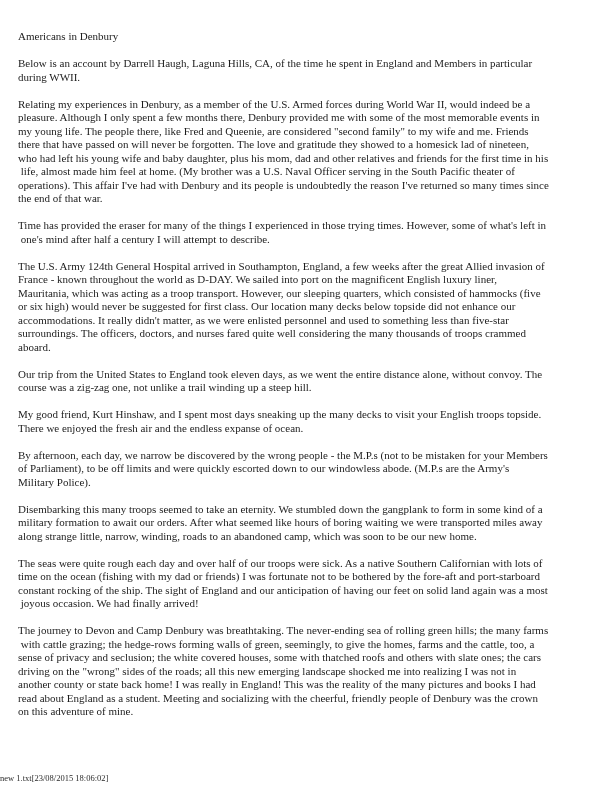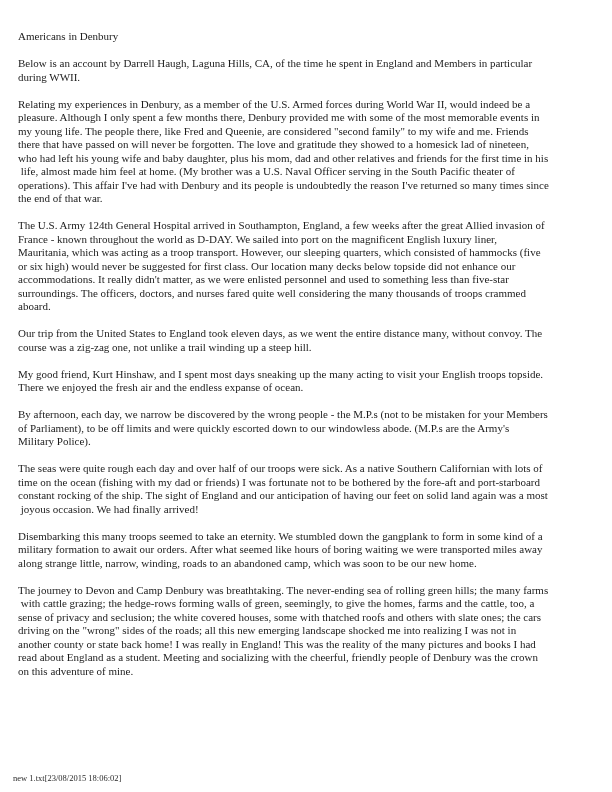--- a/index.html
+++ b/index.html
@@ -26,21 +26,21 @@
   .doc-title,
   .block {
     white-space: pre;
     font-size: 11px;
     line-height: 13.5px;
     margin: 0 0 13.5px 0;
     color: #1c1c1c;
   }
   .footer {
     position: absolute;
-    left: 13px;
+    left: 0;
     top: 773px;
     font-size: 8.5px;
     line-height: 10px;
     white-space: pre;
     color: #2a2a2a;
   }
 </style>
 </head>
 <body>
 
@@ -50,41 +50,43 @@
     <div class="block">Below is an account by Darrell Haugh, Laguna Hills, CA, of the time he spent in England and Members in particular
 during WWII.</div>
     <div class="block">Relating my experiences in Denbury, as a member of the U.S. Armed forces during World War II, would indeed be a
 pleasure. Although I only spent a few months there, Denbury provided me with some of the most memorable events in
 my young life. The people there, like Fred and Queenie, are considered "second family" to my wife and me. Friends
 there that have passed on will never be forgotten. The love and gratitude they showed to a homesick lad of nineteen,
 who had left his young wife and baby daughter, plus his mom, dad and other relatives and friends for the first time in his
  life, almost made him feel at home. (My brother was a U.S. Naval Officer serving in the South Pacific theater of
 operations). This affair I've had with Denbury and its people is undoubtedly the reason I've returned so many times since
 the end of that war.</div>
+    <div class="block">Time has provided the eraser for many of the things I experienced in those trying times. However, some of what's left in
+ one's mind after half a century I will attempt to describe.</div>
     <div class="block">The U.S. Army 124th General Hospital arrived in Southampton, England, a few weeks after the great Allied invasion of
 France - known throughout the world as D-DAY. We sailed into port on the magnificent English luxury liner,
 Mauritania, which was acting as a troop transport. However, our sleeping quarters, which consisted of hammocks (five
 or six high) would never be suggested for first class. Our location many decks below topside did not enhance our
 accommodations. It really didn't matter, as we were enlisted personnel and used to something less than five-star
 surroundings. The officers, doctors, and nurses fared quite well considering the many thousands of troops crammed
 aboard.</div>
-    <div class="block">Our trip from the United States to England took eleven days, as we went the entire distance many, without convoy. The
+    <div class="block">Our trip from the United States to England took eleven days, as we went the entire distance alone, without convoy. The
 course was a zig-zag one, not unlike a trail winding up a steep hill.</div>
-    <div class="block">My good friend, Kurt Hinshaw, and I spent most days sneaking up the many acting to visit your English troops topside.
+    <div class="block">My good friend, Kurt Hinshaw, and I spent most days sneaking up the many decks to visit your English troops topside.
 There we enjoyed the fresh air and the endless expanse of ocean.</div>
     <div class="block">By afternoon, each day, we narrow be discovered by the wrong people - the M.P.s (not to be mistaken for your Members
 of Parliament), to be off limits and were quickly escorted down to our windowless abode. (M.P.s are the Army's
 Military Police).</div>
+    <div class="block">Disembarking this many troops seemed to take an eternity. We stumbled down the gangplank to form in some kind of a
+military formation to await our orders. After what seemed like hours of boring waiting we were transported miles away
+along strange little, narrow, winding, roads to an abandoned camp, which was soon to be our new home.</div>
     <div class="block">The seas were quite rough each day and over half of our troops were sick. As a native Southern Californian with lots of
 time on the ocean (fishing with my dad or friends) I was fortunate not to be bothered by the fore-aft and port-starboard
 constant rocking of the ship. The sight of England and our anticipation of having our feet on solid land again was a most
  joyous occasion. We had finally arrived!</div>
-    <div class="block">Disembarking this many troops seemed to take an eternity. We stumbled down the gangplank to form in some kind of a
-military formation to await our orders. After what seemed like hours of boring waiting we were transported miles away
-along strange little, narrow, winding, roads to an abandoned camp, which was soon to be our new home.</div>
     <div class="block">The journey to Devon and Camp Denbury was breathtaking. The never-ending sea of rolling green hills; the many farms
  with cattle grazing; the hedge-rows forming walls of green, seemingly, to give the homes, farms and the cattle, too, a
 sense of privacy and seclusion; the white covered houses, some with thatched roofs and others with slate ones; the cars
 driving on the "wrong" sides of the roads; all this new emerging landscape shocked me into realizing I was not in
 another county or state back home! I was really in England! This was the reality of the many pictures and books I had
 read about England as a student. Meeting and socializing with the cheerful, friendly people of Denbury was the crown
 on this adventure of mine.</div>
   </div>
   <div class="footer">new 1.txt[23/08/2015 18:06:02]</div>
 </div>

